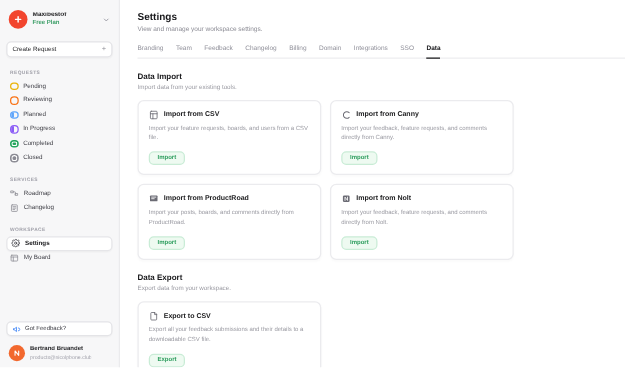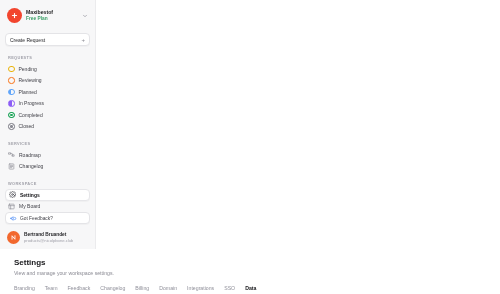--- a/index.html
+++ b/index.html
@@ -3,21 +3,21 @@
 <meta charset="utf-8">
 <style>
   * { box-sizing: border-box; margin: 0; padding: 0; }
   html, body {
     width: 500px; height: 294px;
     font-family: "Liberation Sans", sans-serif;
     background: #ffffff;
     color: #18181b;
     overflow: hidden;
   }
-  .app { display: flex; width: 500px; height: 294px; flex-direction: column; }
+  .app { display: flex; width: 500px; height: 294px; }
 
   
   .sidebar {
     width: 96px; height: 294px;
     background: #f7f7f8;
     border-right: 1px solid #ebebed;
     display: flex; flex-direction: column;
     padding: 5px 5px 0 5px;
     flex: 0 0 96px;
   }

